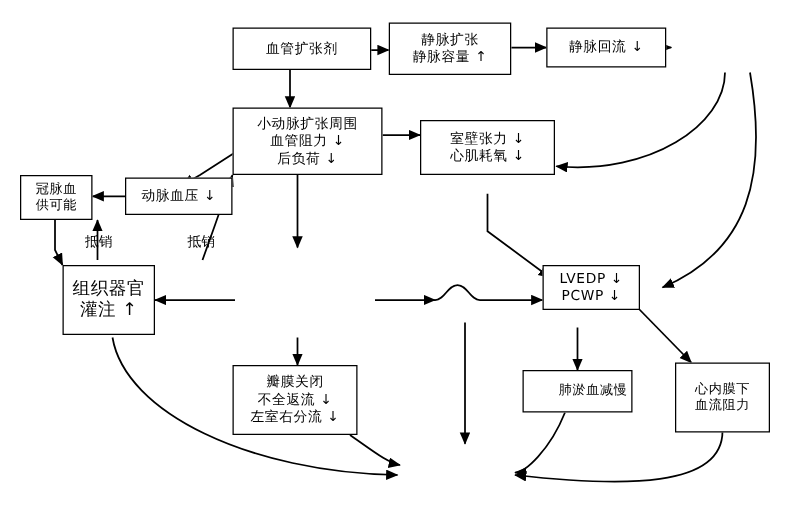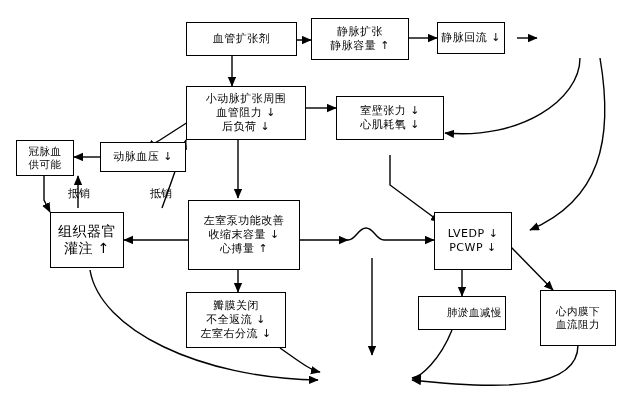--- a/index.html
+++ b/index.html
@@ -110,21 +110,21 @@
 
   <div class="node" style="left:186px; top:22px; width:111px; height:34px;">
     <span class="line">血管扩张剂</span>
   </div>
 
   <div class="node" style="left:311px; top:18px; width:98px; height:42px;">
     <span class="line">静脉扩张</span>
     <span class="line">静脉容量 ↑</span>
   </div>
 
-  <div class="node" style="left:437px; top:22px; width:68px; height:32px;">
+  <div class="node" style="left:437px; top:22px; width:96px; height:32px;">
     <span class="line">静脉回流 ↓</span>
   </div>
 
 
   <div class="node" style="left:186px; top:86px; width:120px; height:54px;">
     <span class="line">小动脉扩张周围</span>
     <span class="line">血管阻力 ↓</span>
     <span class="line">后负荷 ↓</span>
   </div>
 
@@ -140,27 +140,22 @@
   <div class="node" style="left:16px; top:140px; width:58px; height:36px; font-size:10.5px;">
     <span class="line">冠脉血</span>
     <span class="line">供可能</span>
   </div>
 
   <div class="node" style="left:50px; top:212px; width:74px; height:56px; font-size:14px;">
     <span class="line">组织器官</span>
     <span class="line">灌注 ↑</span>
   </div>
 
-  <div class="node" style="left:188px; top:200px; width:112px; height:70px;">
-    <span class="line">左室泵功能改善</span>
-    <span class="line">收缩末容量 ↓</span>
-    <span class="line">心搏量 ↑</span>
-  </div>
 
-  <div class="node" style="left:434px; top:212px; width:78px; height:58px; font-family:'DejaVu Sans', 'Liberation Sans', sans-serif;">
+  <div class="node" style="left:434px; top:212px; width:78px; height:36px; font-family:'DejaVu Sans', 'Liberation Sans', sans-serif;">
     <span class="line">LVEDP ↓</span>
     <span class="line">PCWP ↓</span>
   </div>
 
   <div class="node" style="left:186px; top:292px; width:100px; height:56px;">
     <span class="line">瓣膜关闭</span>
     <span class="line">不全返流 ↓</span>
     <span class="line">左室右分流 ↓</span>
   </div>
 

